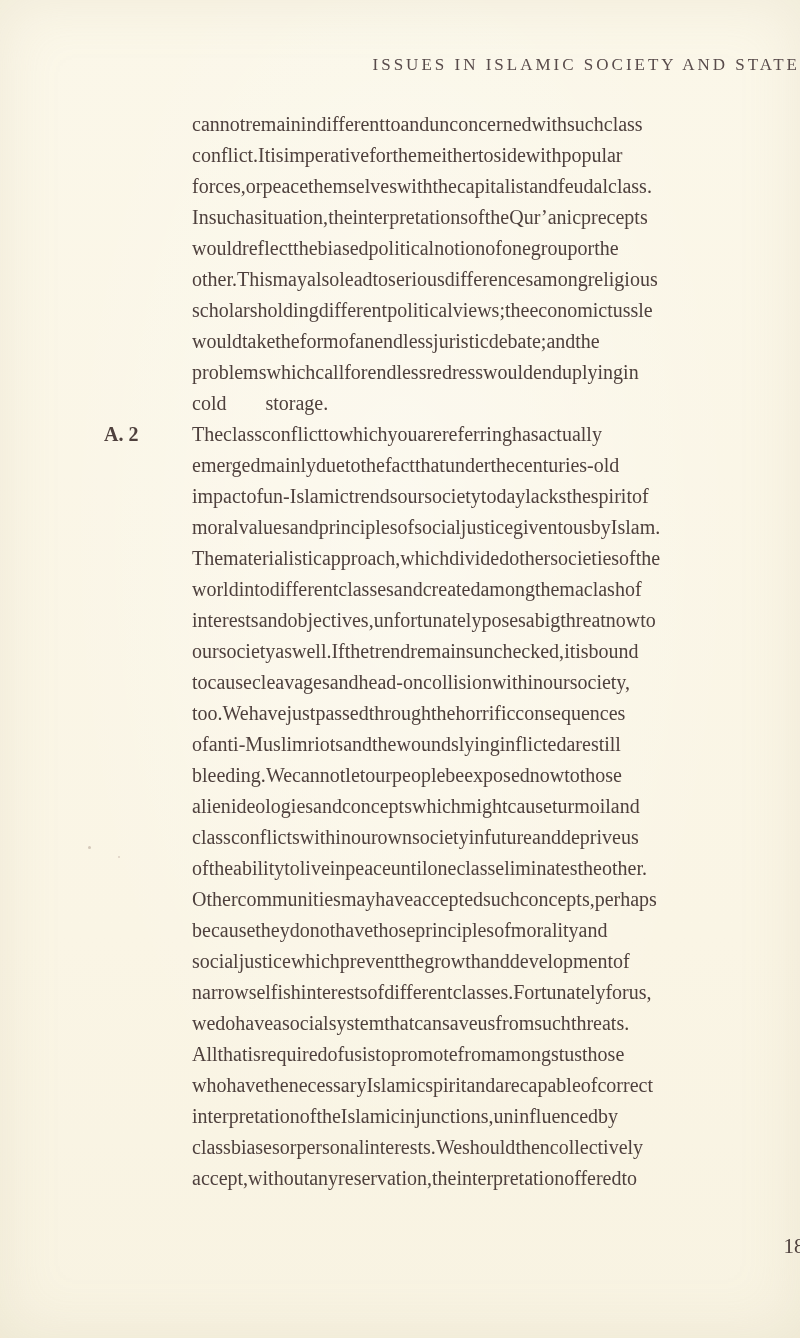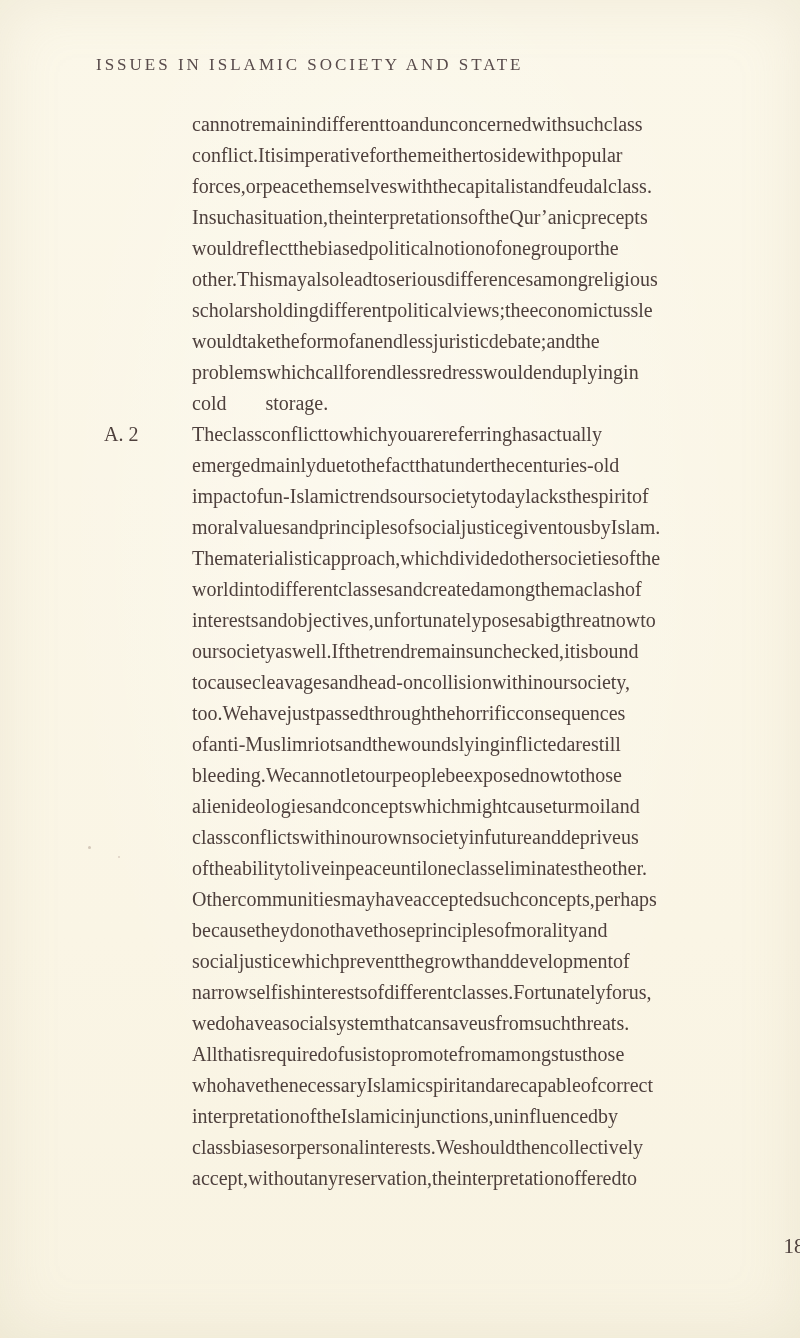--- a/index.html
+++ b/index.html
@@ -16,21 +16,21 @@
       radial-gradient(ellipse at 50% 40%, rgba(255,255,255,0.35) 0%, rgba(255,255,255,0) 60%),
       linear-gradient(180deg, #fbf7e9 0%, #faf5e5 70%, #f8f3e2 100%);
     overflow: hidden;
     box-shadow: inset 0 0 60px rgba(190,175,140,0.18);
   }
   .running-head {
     position: absolute;
     top: 55px;
     left: 96px;
     width: 704px;
-    text-align: left;
+    text-align: right;
     font-size: 17px;
     letter-spacing: 3px;
     color: #584b4b;
   }
   .watermark {
     position: absolute;
     top: 630px;
     left: 6px;
     z-index: 1;
     font-size: 76px;
@@ -47,21 +47,21 @@
     width: 585px;
     z-index: 2;
     color: #4e403d;
     font-size: 20px;
   }
   .paragraph { position: relative; }
   .marker {
     position: absolute;
     left: -88px;
     top: 4px;
-    font-weight: normal;
+    font-weight: bold;
     font-size: 20px;
     color: #4e403d;
   }
   .line {
     display: flex;
     align-items: baseline;
     height: 31px;
     line-height: 31px;
     overflow: visible;
     white-space: nowrap;

